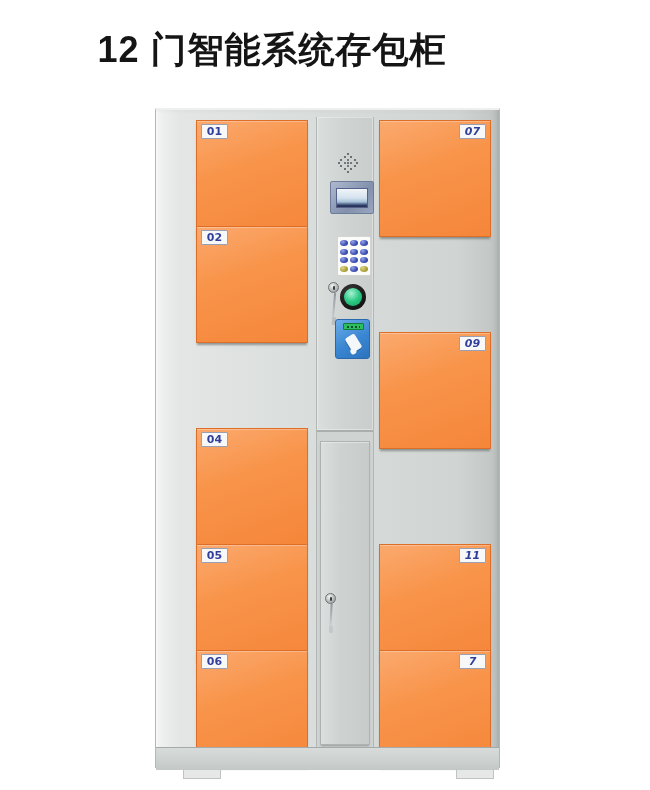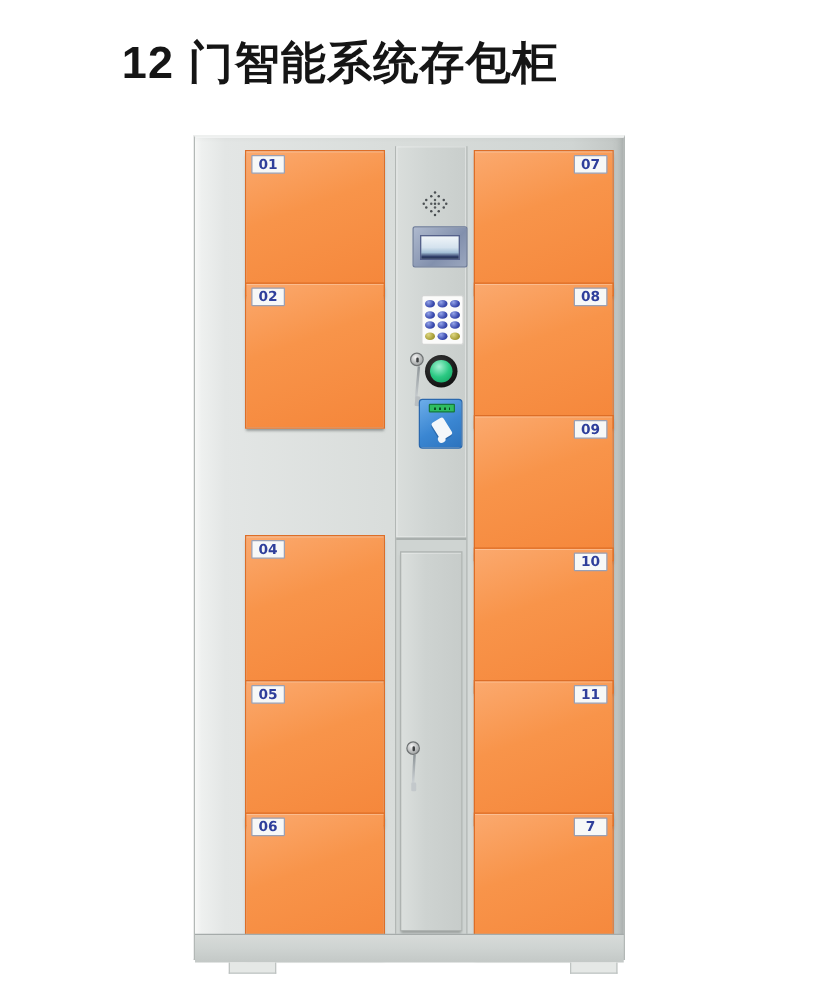--- a/index.html
+++ b/index.html
@@ -28,21 +28,21 @@
 
   
   .door {
     position:absolute; width:112px; height:117px;
     background:linear-gradient(160deg,#fba96e 0%,#f8944a 40%,#f5863a 100%);
     border:1px solid #dd6e27;
     box-shadow: 0 3px 2px -1px rgba(92,98,96,.6),
                 inset 0 1px 0 rgba(255,255,255,.28);
   }
   .door.col-left  { left:40px; }
-  .door.col-right { left:223px; }
+  .door.col-right { left:223px;font-style:italic; }
 
   .door-label {
     position:absolute; top:3px; width:27px; height:15px;
     background:#f7f8f7; border:1px solid #9aa0b4; border-radius:1px;
     font-size:11px; font-weight:700; color:#2f3f9b;
     line-height:13px; text-align:center;
     font-family:"DejaVu Sans", sans-serif;
   }
   .door.col-left  .door-label { left:4px; }
   .door.col-right .door-label { right:4px; }
@@ -206,28 +206,22 @@
   <div class="door col-left" style="top:434px">
     <span class="door-label">05</span>
     </div>
   <div class="door col-left" style="top:540px">
     <span class="door-label">06</span>
     </div>
 
   <div class="door col-right" style="top:10px">
     <span class="door-label">07</span>
     </div>
-  <div class="door col-right" style="top:116px">
-    <span class="door-label">08</span>
-    </div>
   <div class="door col-right" style="top:222px">
     <span class="door-label">09</span>
-    </div>
-  <div class="door col-right" style="top:328px">
-    <span class="door-label">10</span>
     </div>
   <div class="door col-right" style="top:434px">
     <span class="door-label">11</span>
     </div>
   <div class="door col-right" style="top:540px">
     <span class="door-label">7</span>
     </div>
 
   <div class="center-column">
     <div class="center-upper">

